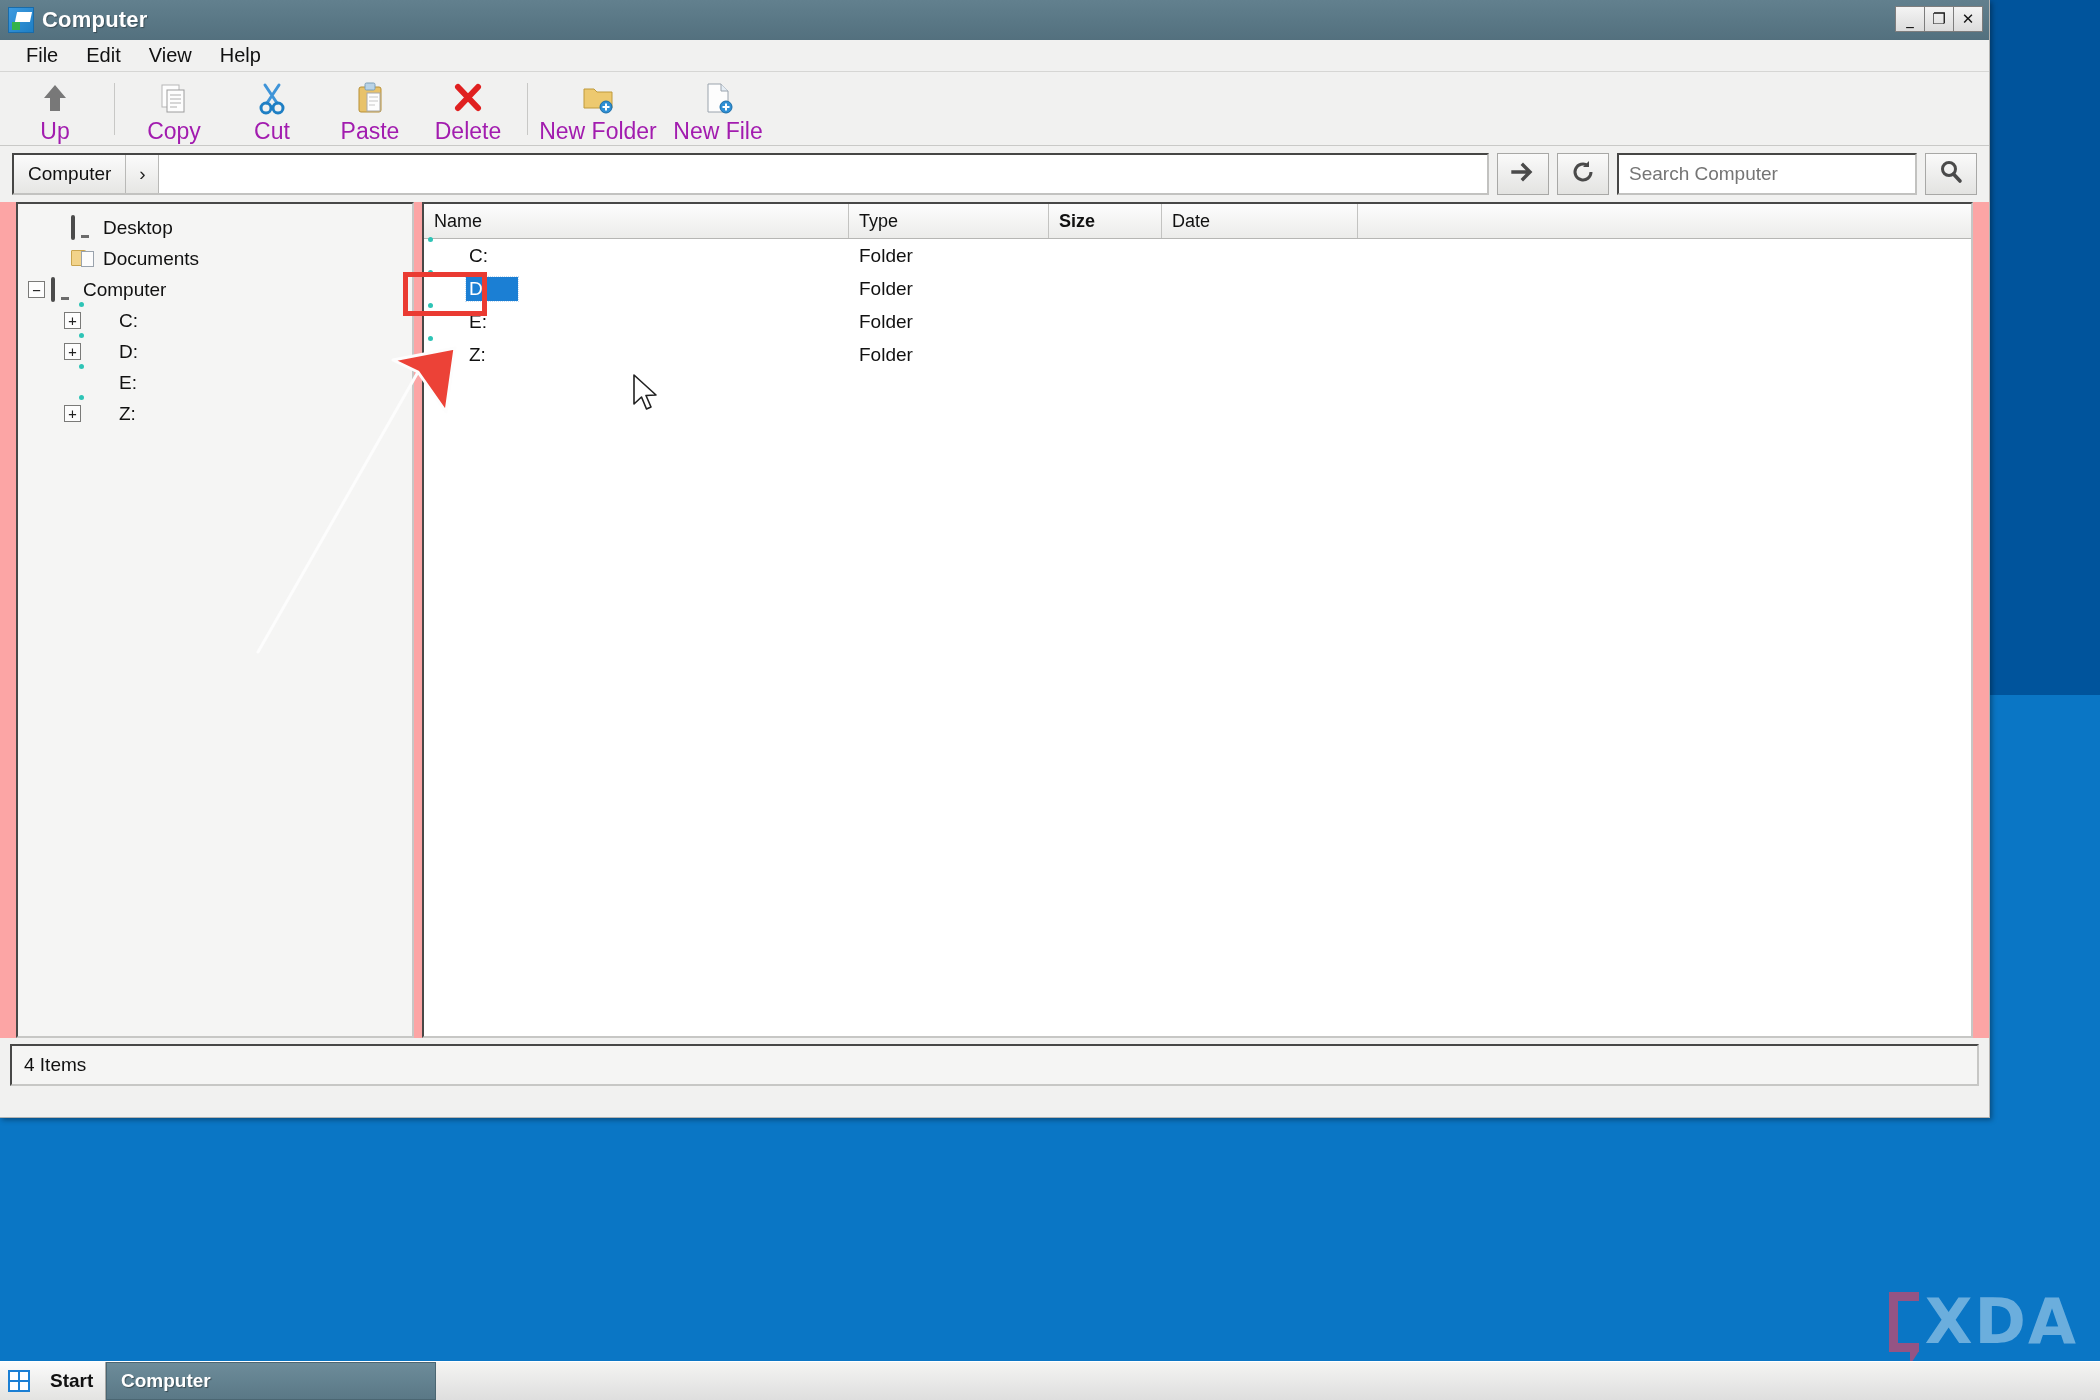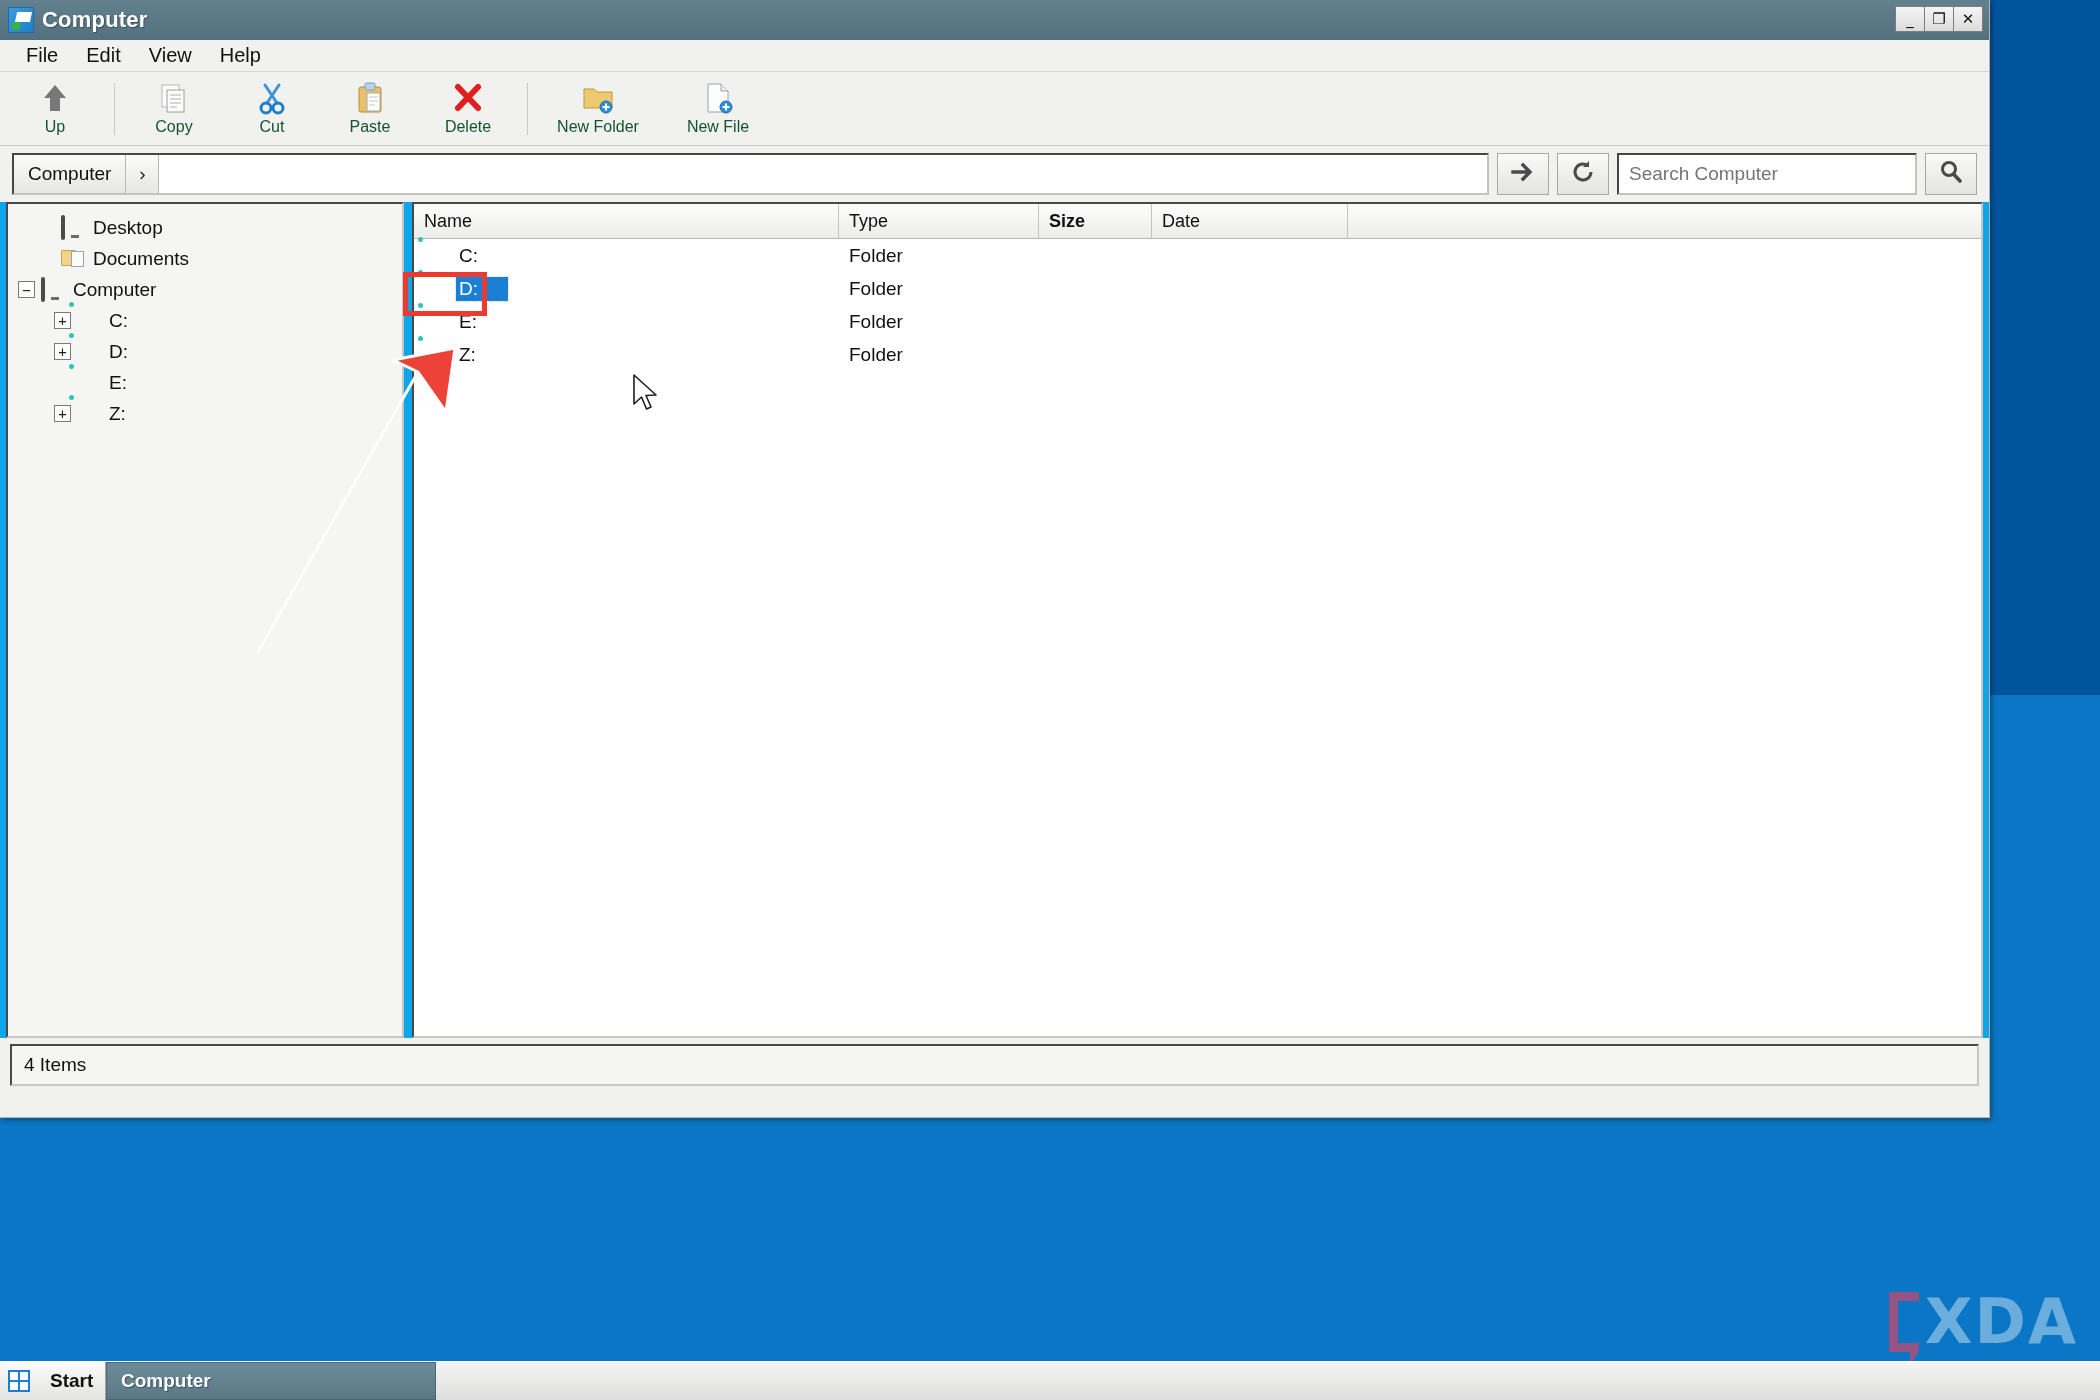--- a/index.html
+++ b/index.html
@@ -141,21 +141,21 @@
   }
   .tb-btn {
     width: 98px;
     display: flex; flex-direction: column;
     align-items: center; justify-content: flex-start;
     padding-top: 5px;
     cursor: pointer;
     box-sizing: border-box;
   }
   .tb-ico { height: 36px; display: flex; align-items: center; justify-content: center; }
-  .tb-label { font-size: 16px; color: #14532d; margin-top: 2px; white-space: nowrap; }
+  .tb-label { font-size: 23px; color: #a21caf; margin-top: 2px; white-space: nowrap; }
   .tb-sep {
     width: 1px; background: #c8c8c6;
     margin: 8px 10px 10px 10px;
   }
   .tb-wide { width: 120px; }
 
   
   #addressbar {
     height: 56px;
     display: flex; align-items: center;
@@ -207,24 +207,24 @@
     font-size: 19px; color: #9a9a9a;
     padding: 0 10px;
     box-sizing: border-box;
     font-family: "Liberation Sans", sans-serif;
   }
 
   
   #content {
     display: flex;
     height: 836px;
-    padding: 0 6px;
+    padding: 0 16px;
     box-sizing: border-box;
     gap: 8px;
-    background: #0ea5e9;
+    background: #fca5a5;
   }
   #tree-pane {
     width: 398px;
     background: #f5f5f4;
     border: 2px inset #c7c7c5;
     border-top-color: #9c9c9a; border-left-color: #9c9c9a;
     box-sizing: border-box;
     padding: 8px 4px;
     overflow: hidden;
   }

